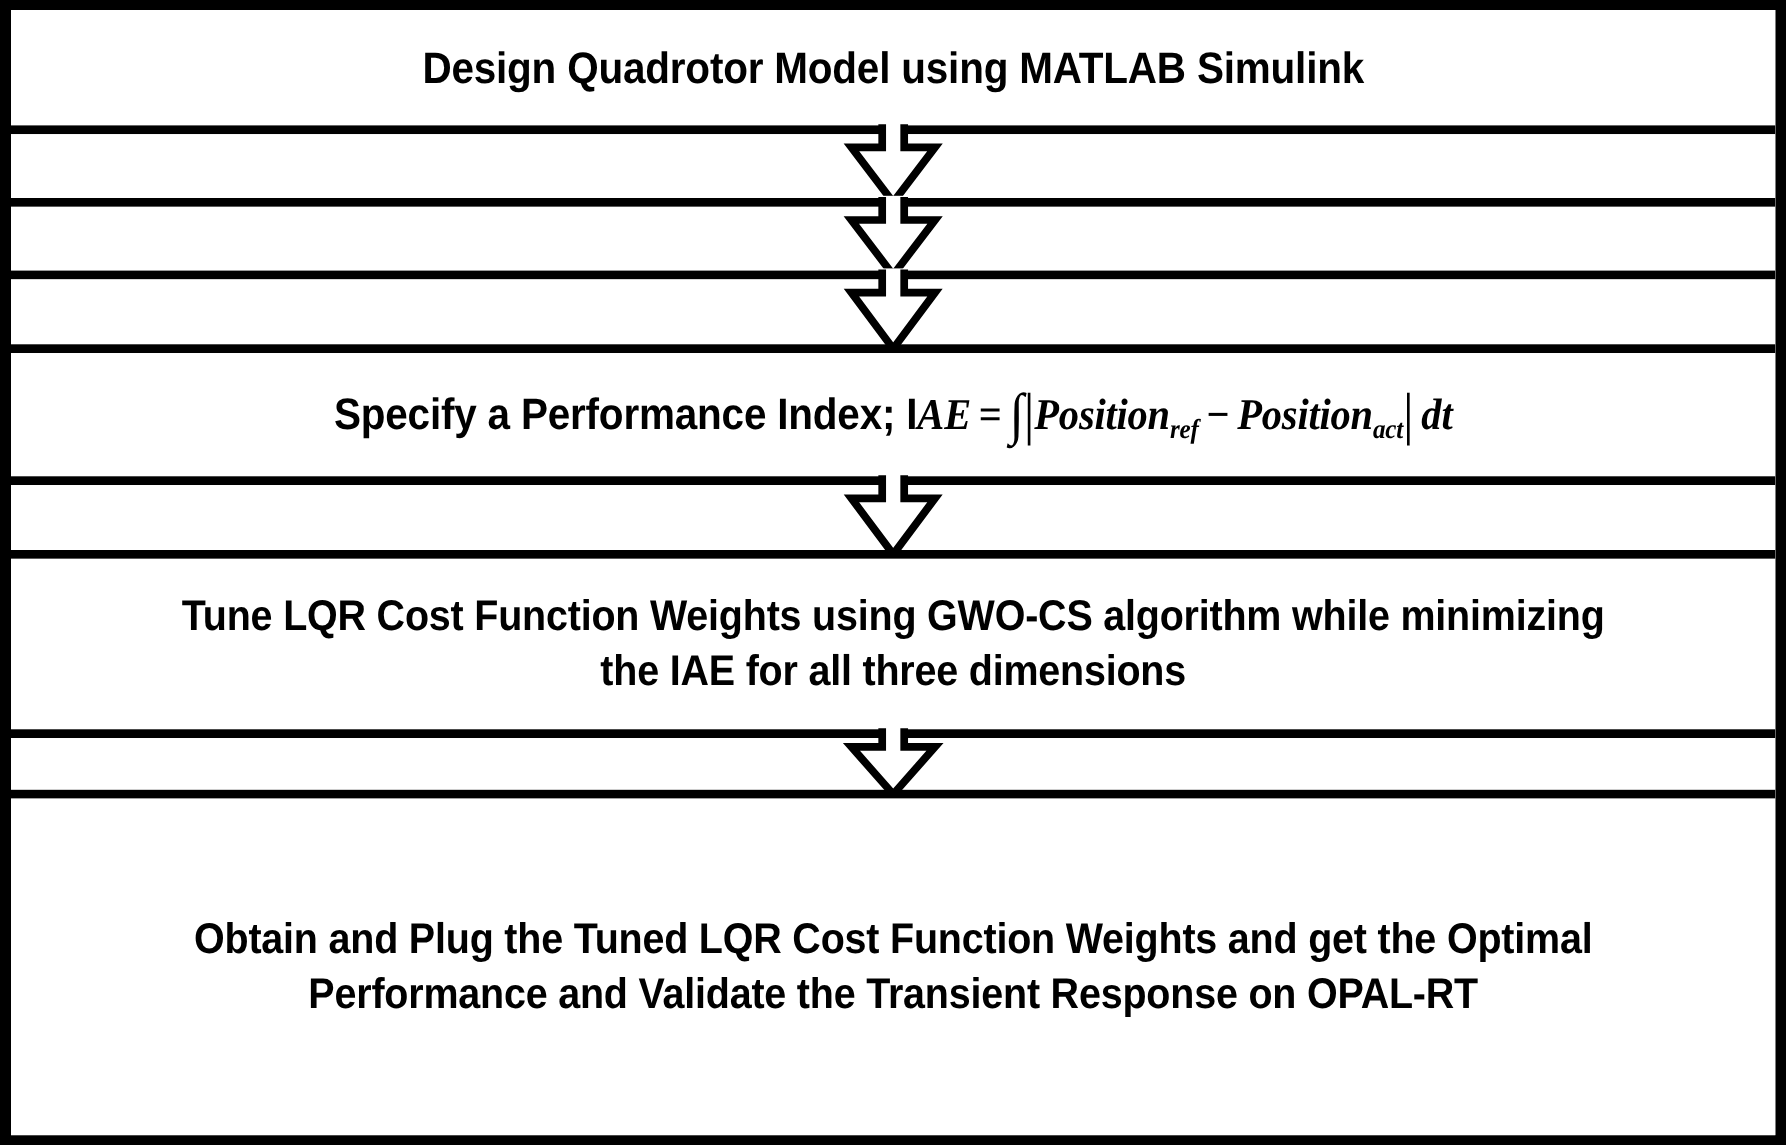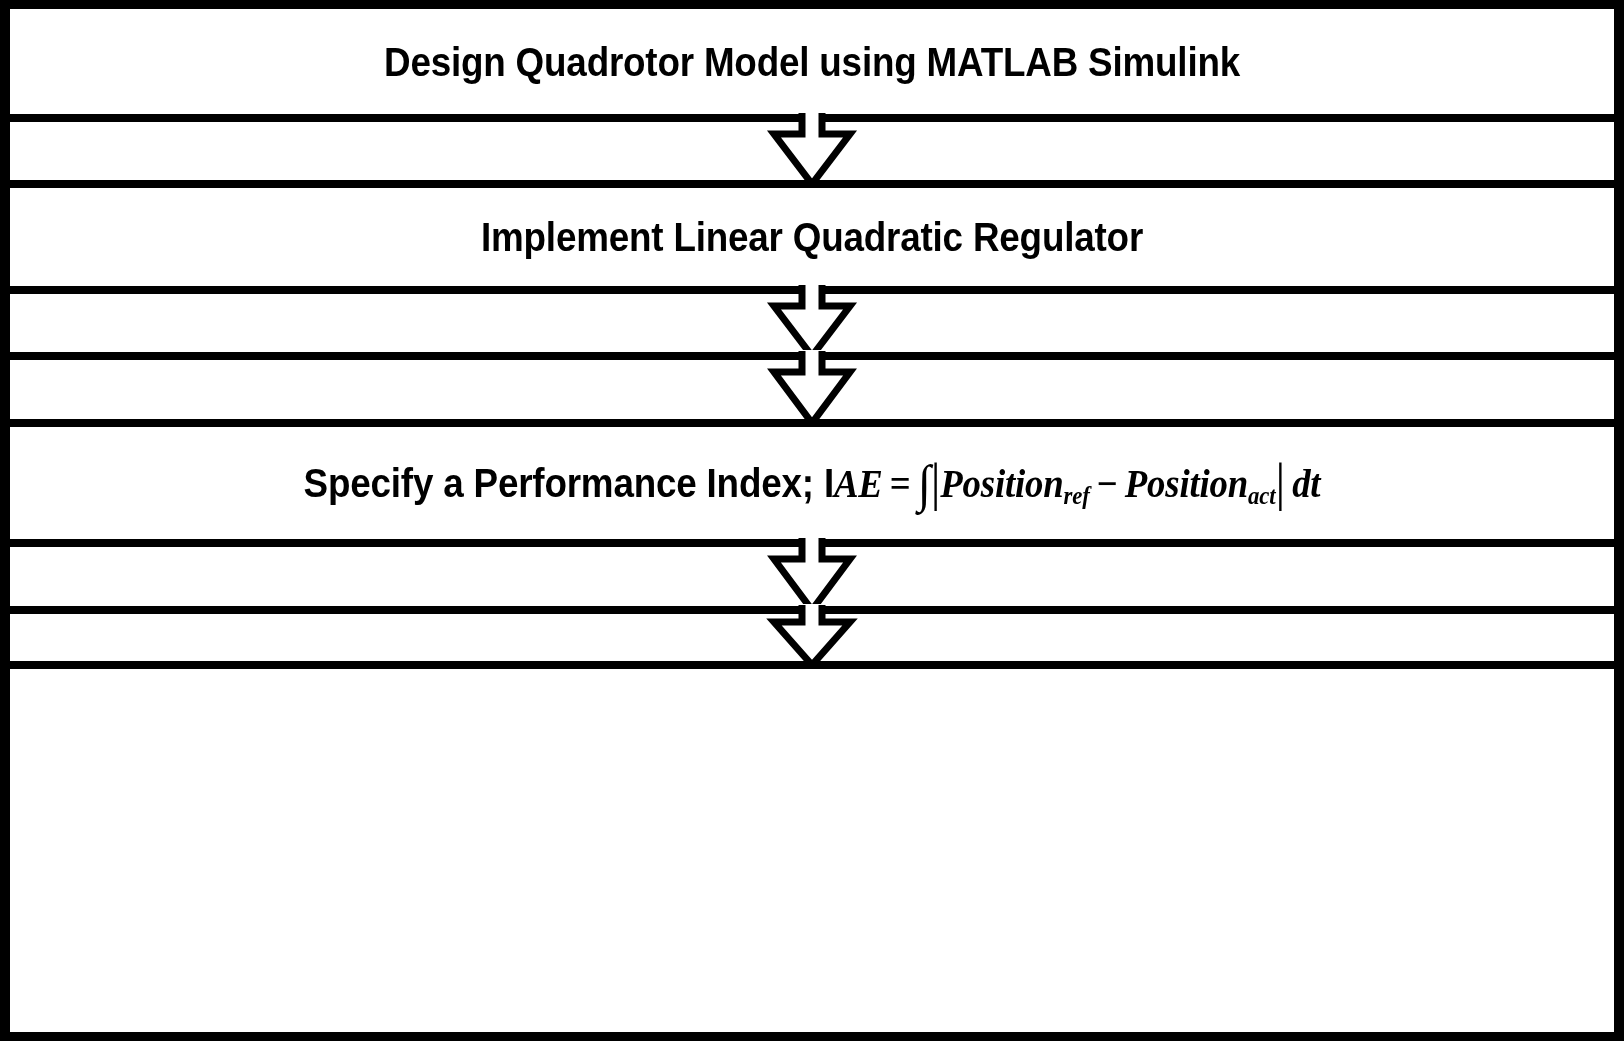--- a/index.html
+++ b/index.html
@@ -142,23 +142,20 @@
 
     <div class="gap" style="height:66px">
       <div class="notch"></div>
       <div class="arrow" style="height:74px">
         <svg viewBox="0 0 96 74" preserveAspectRatio="none" aria-hidden="true">
           <path d="M38 0 L38 21 L10 21 L48 71 L86 21 L58 21 L58 0" fill="#ffffff" stroke="#000000" stroke-width="7" stroke-linejoin="miter" stroke-linecap="square"></path>
         </svg>
       </div>
     </div>
 
-    <div class="step" style="height:106px">
-      <span class="step-text">Implement Linear Quadratic Regulator</span>
-    </div>
 
     <div class="gap" style="height:66px">
       <div class="notch"></div>
       <div class="arrow" style="height:74px">
         <svg viewBox="0 0 96 74" preserveAspectRatio="none" aria-hidden="true">
           <path d="M38 0 L38 21 L10 21 L48 71 L86 21 L58 21 L58 0" fill="#ffffff" stroke="#000000" stroke-width="7" stroke-linejoin="miter" stroke-linecap="square"></path>
         </svg>
       </div>
     </div>
 
@@ -178,25 +175,31 @@
 
     <div class="gap" style="height:67px">
       <div class="notch"></div>
       <div class="arrow" style="height:75px">
         <svg viewBox="0 0 96 75" preserveAspectRatio="none" aria-hidden="true">
           <path d="M38 0 L38 21 L10 21 L48 72 L86 21 L58 21 L58 0" fill="#ffffff" stroke="#000000" stroke-width="7" stroke-linejoin="miter" stroke-linecap="square"></path>
         </svg>
       </div>
     </div>
 
+    <div class="step" style="height:163px">
+      <span class="step-text two-line"><span>Tune LQR Cost Function Weights using GWO-CS algorithm while minimizing</span><br><span>the IAE for all three dimensions</span></span>
+    </div>
 
     <div class="gap" style="height:55px">
       <div class="notch"></div>
       <div class="arrow" style="height:63px">
         <svg viewBox="0 0 96 63" preserveAspectRatio="none" aria-hidden="true">
           <path d="M38 0 L38 17 L10 17 L48 60 L86 17 L58 17 L58 0" fill="#ffffff" stroke="#000000" stroke-width="7" stroke-linejoin="miter" stroke-linecap="square"></path>
         </svg>
       </div>
     </div>
 
+    <div class="step" style="height:undefined; flex:1 1 auto">
+      <span class="step-text two-line"><span>Obtain and Plug the Tuned LQR Cost Function Weights and get the Optimal</span><br><span>Performance and Validate the Transient Response on OPAL-RT</span></span>
+    </div>
 
   </div>
 </div>
 
 </body></html>

